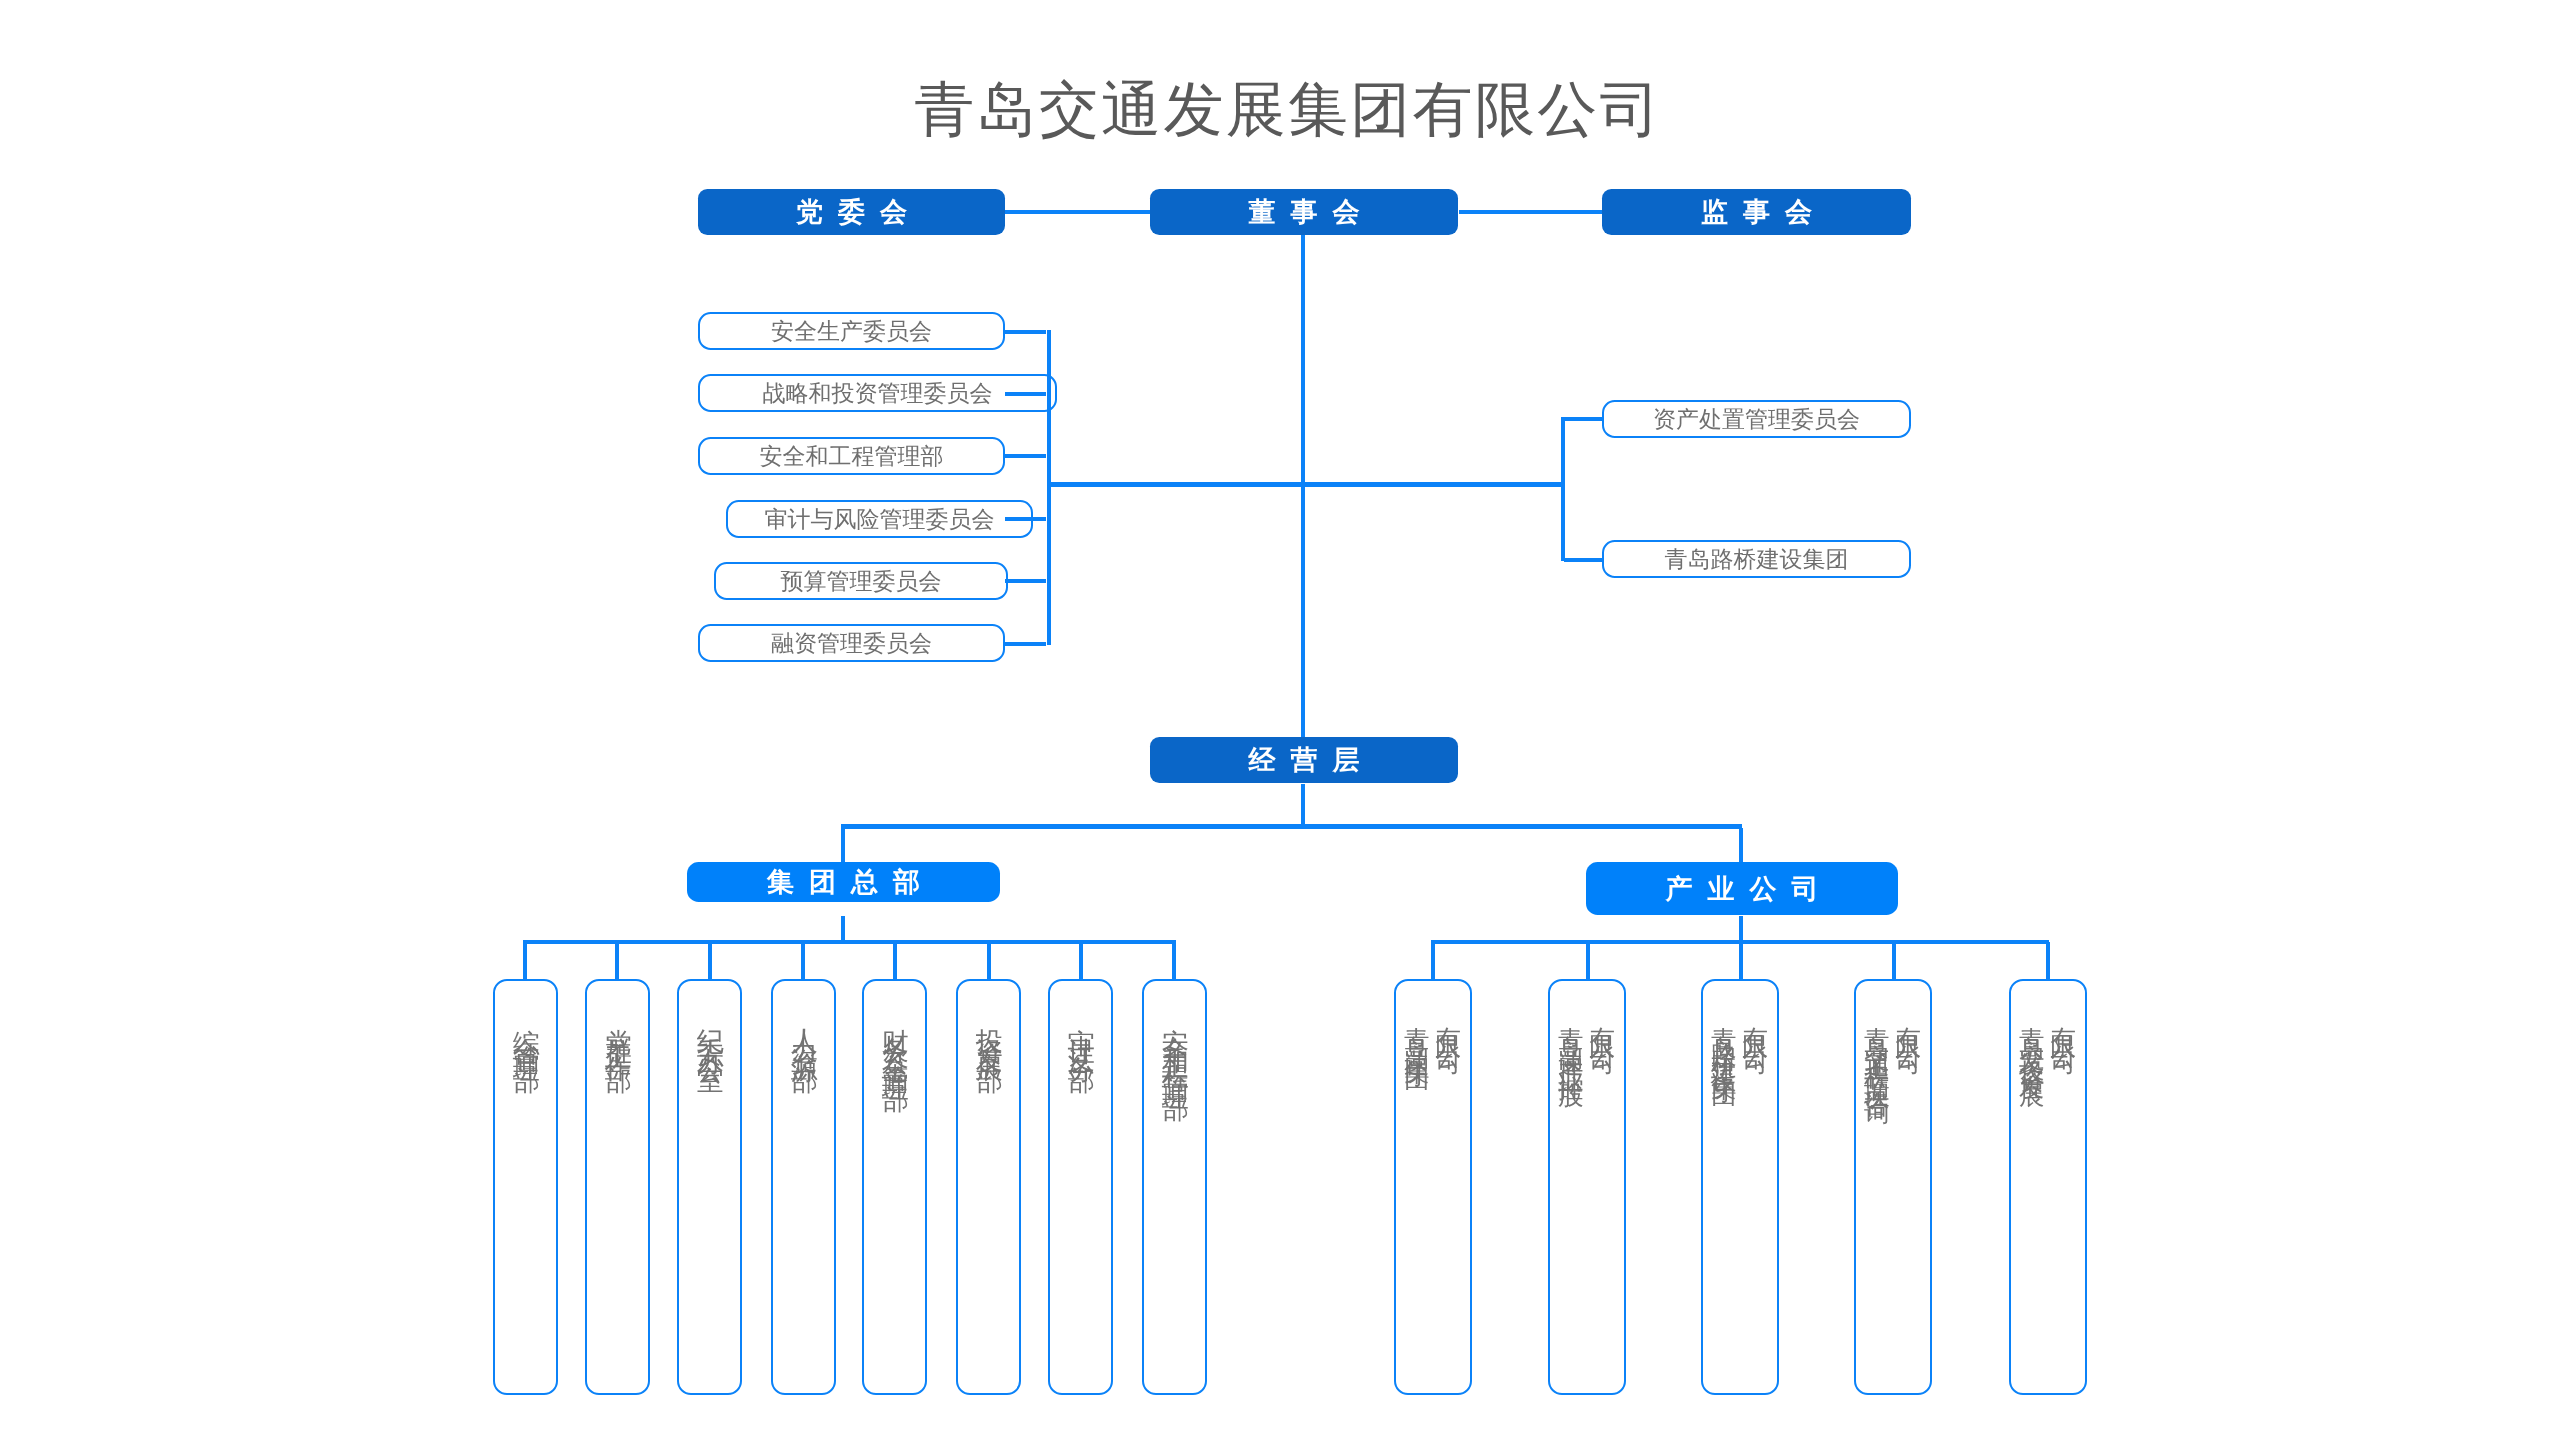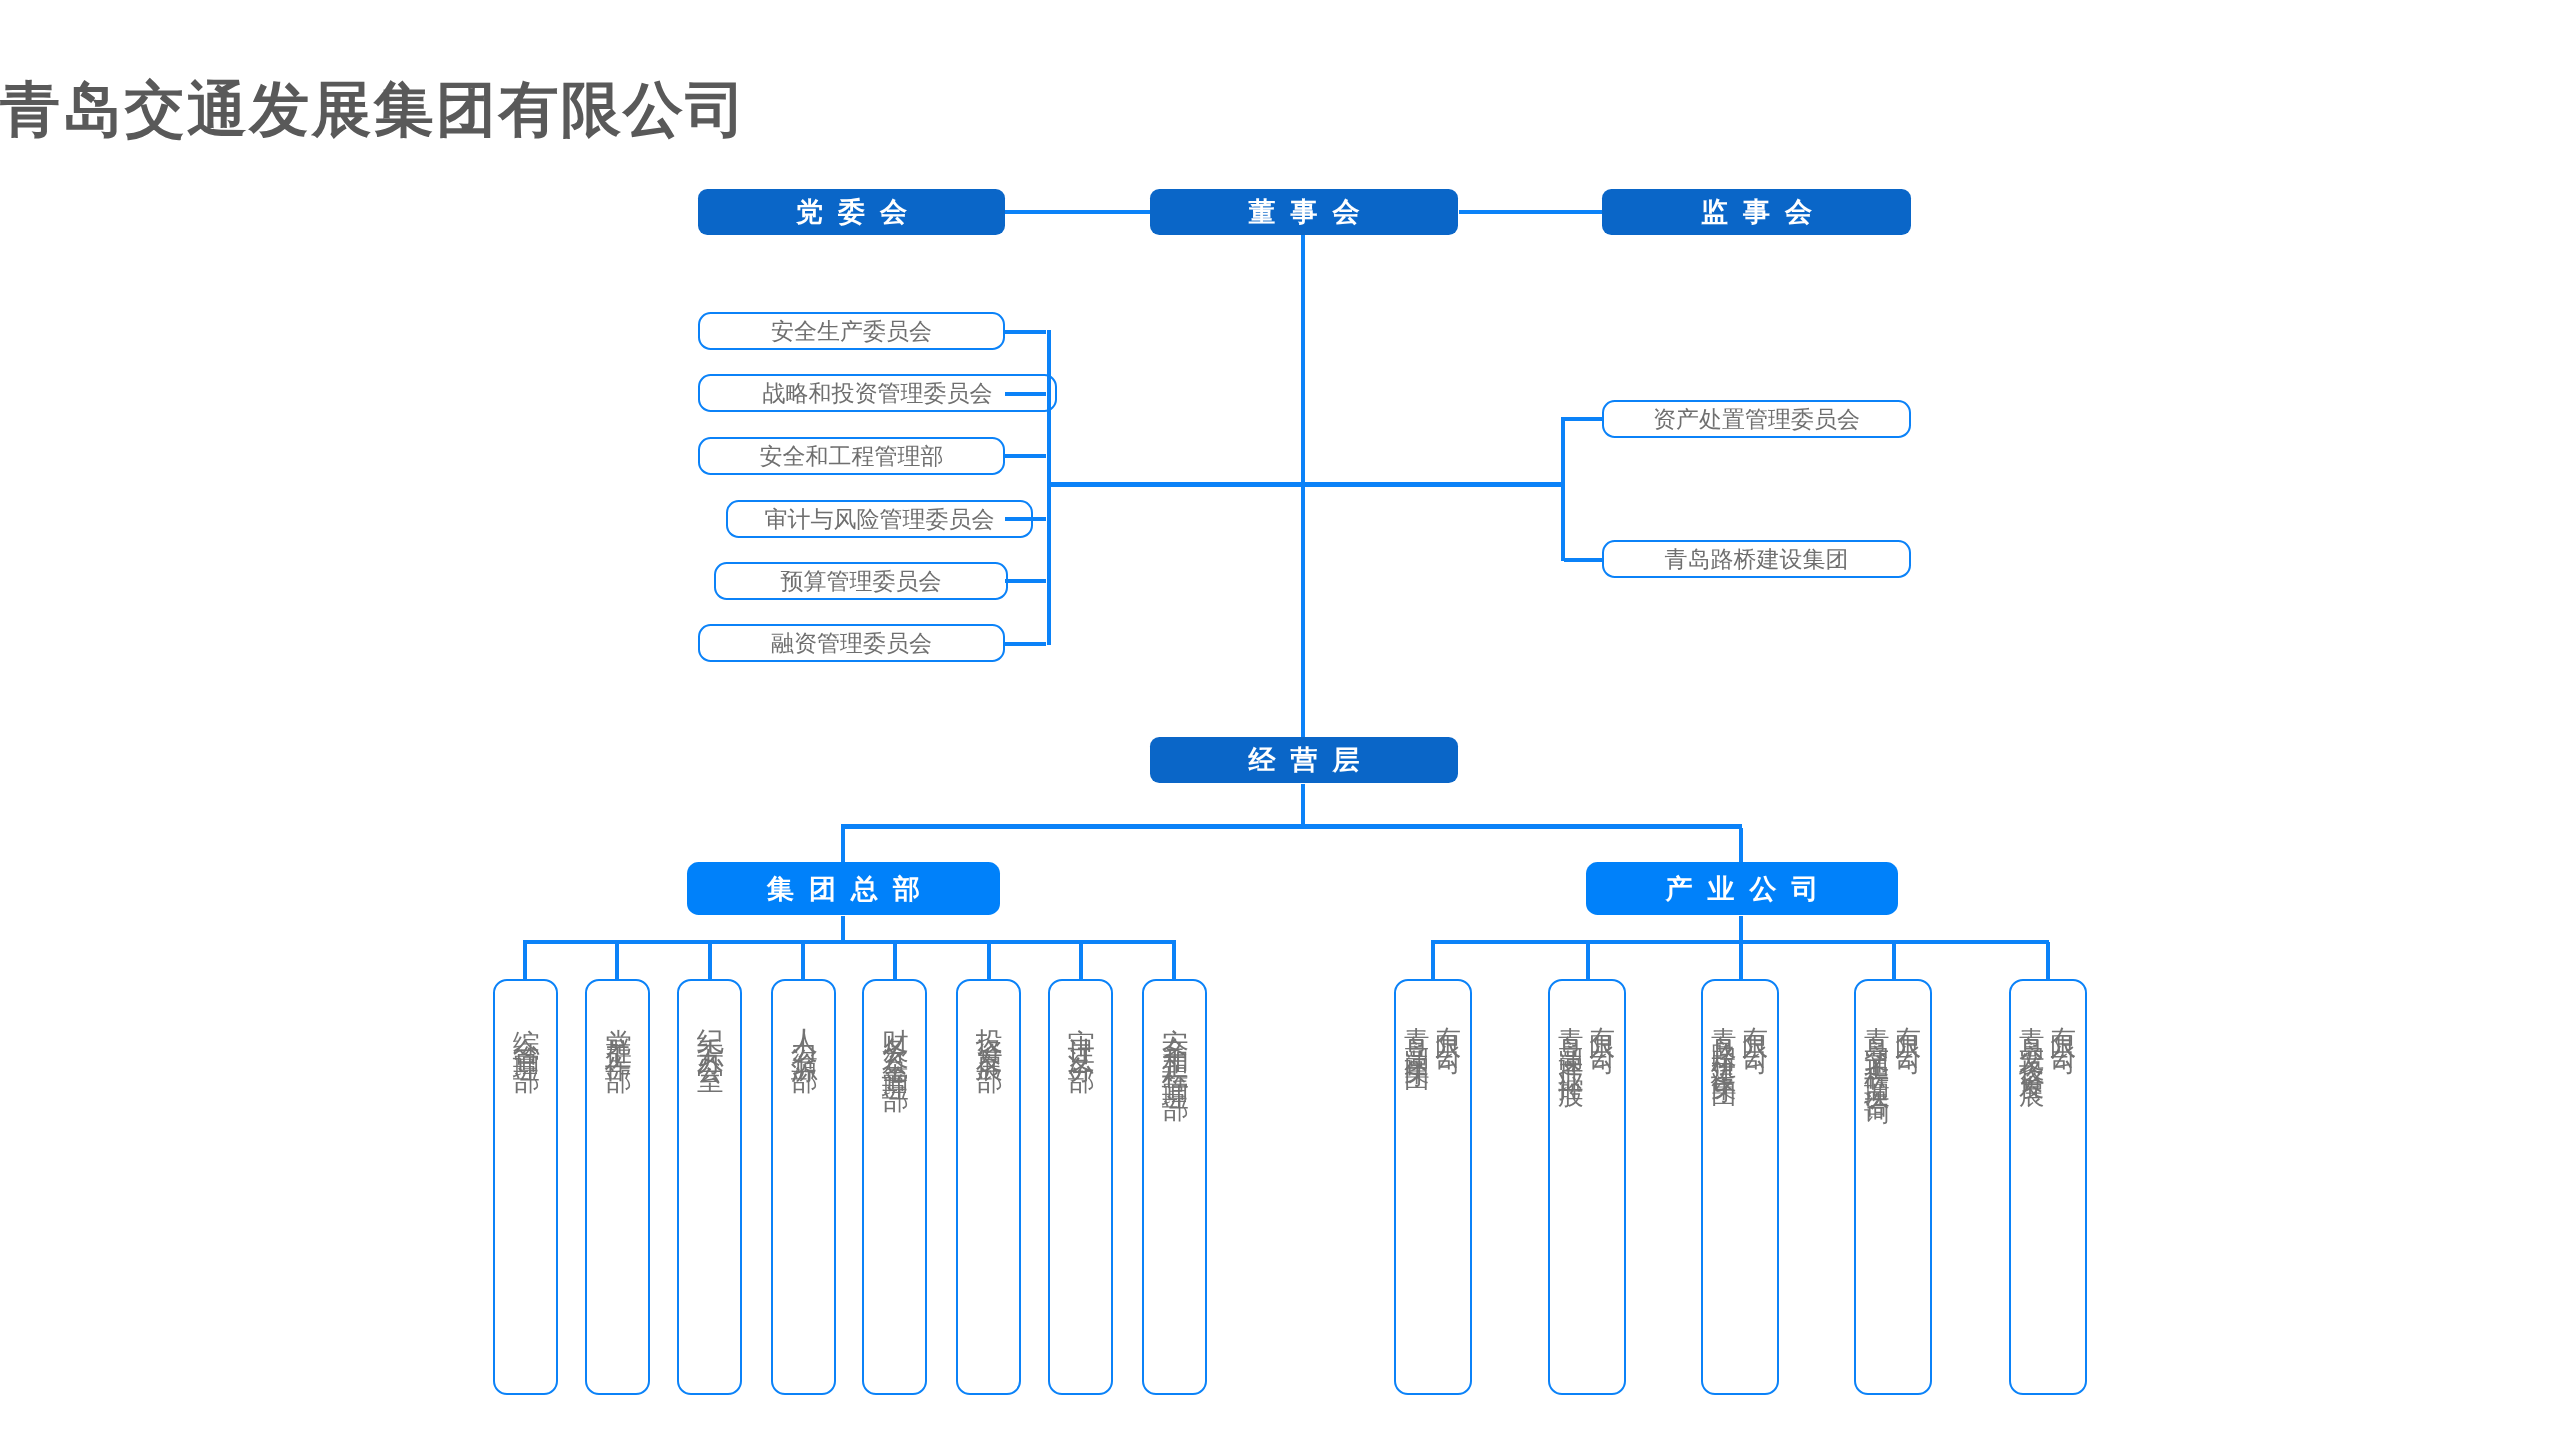--- a/index.html
+++ b/index.html
@@ -7,22 +7,22 @@
     --bright-blue:#0081fa;
     --line-blue:#0b82f8;
     --text-gray:#6f6f6f;
     --title-gray:#595959;
   }
   *{box-sizing:border-box;margin:0;padding:0}
   html,body{width:2576px;height:1449px;background:#ffffff;overflow:hidden;
     font-family:"Liberation Sans","DejaVu Sans",sans-serif}
   .stage{position:absolute;left:0;top:0;width:2576px;height:1449px}
 
-  .title{position:absolute;left:0;top:120;width:2576px;text-align:left;
-    font-size:60px;font-weight:bold;color:var(--title-gray);letter-spacing:2.3px}
+  .title{position:absolute;left:0;top:120;width:2576px;text-align:center;
+    font-size:60px;font-weight:normal;color:var(--title-gray);letter-spacing:2.3px}
 
   
   .node-dark,.node-bright{position:absolute;display:flex;align-items:center;justify-content:center;
     color:#fff;font-weight:bold;font-size:27px;border-radius:9.3px}
   .node-dark{background:var(--dark-blue)}
   .node-bright{background:var(--bright-blue);border-radius:11.6px}
   .node-dark .lbl,.node-bright .lbl{letter-spacing:15px;margin-right:-15px}
 
   
   .node-outline{position:absolute;display:flex;align-items:center;justify-content:center;
@@ -107,21 +107,21 @@
 
   <div class="node-dark" style="left:1150px;top:737px;width:308px;height:46px">
     <span class="lbl">经营层</span>
   </div>
 
   <div class="lv" style="left:1301px;top:784px;height:43px"></div>
   <div class="lh thick" style="left:841px;top:824px;width:901px"></div>
   <div class="lv" style="left:841px;top:828px;height:35px"></div>
   <div class="lv" style="left:1739px;top:828px;height:35px"></div>
 
-  <div class="node-bright" style="left:687px;top:862px;width:313px;height:53px">
+  <div class="node-bright" style="left:687px;top:862px;width:313px;height:40px">
     <span class="lbl">集团总部</span>
   </div>
   <div class="node-bright" style="left:1586px;top:862px;width:312px;height:53px">
     <span class="lbl">产业公司</span>
   </div>
 
   <div class="lv" style="left:841px;top:916px;height:26px"></div>
   <div class="lh" style="left:523px;top:940px;width:653px"></div>
   <div class="lv" style="left:523px;top:942px;height:38px"></div>
   <div class="lv" style="left:615px;top:942px;height:38px"></div>

